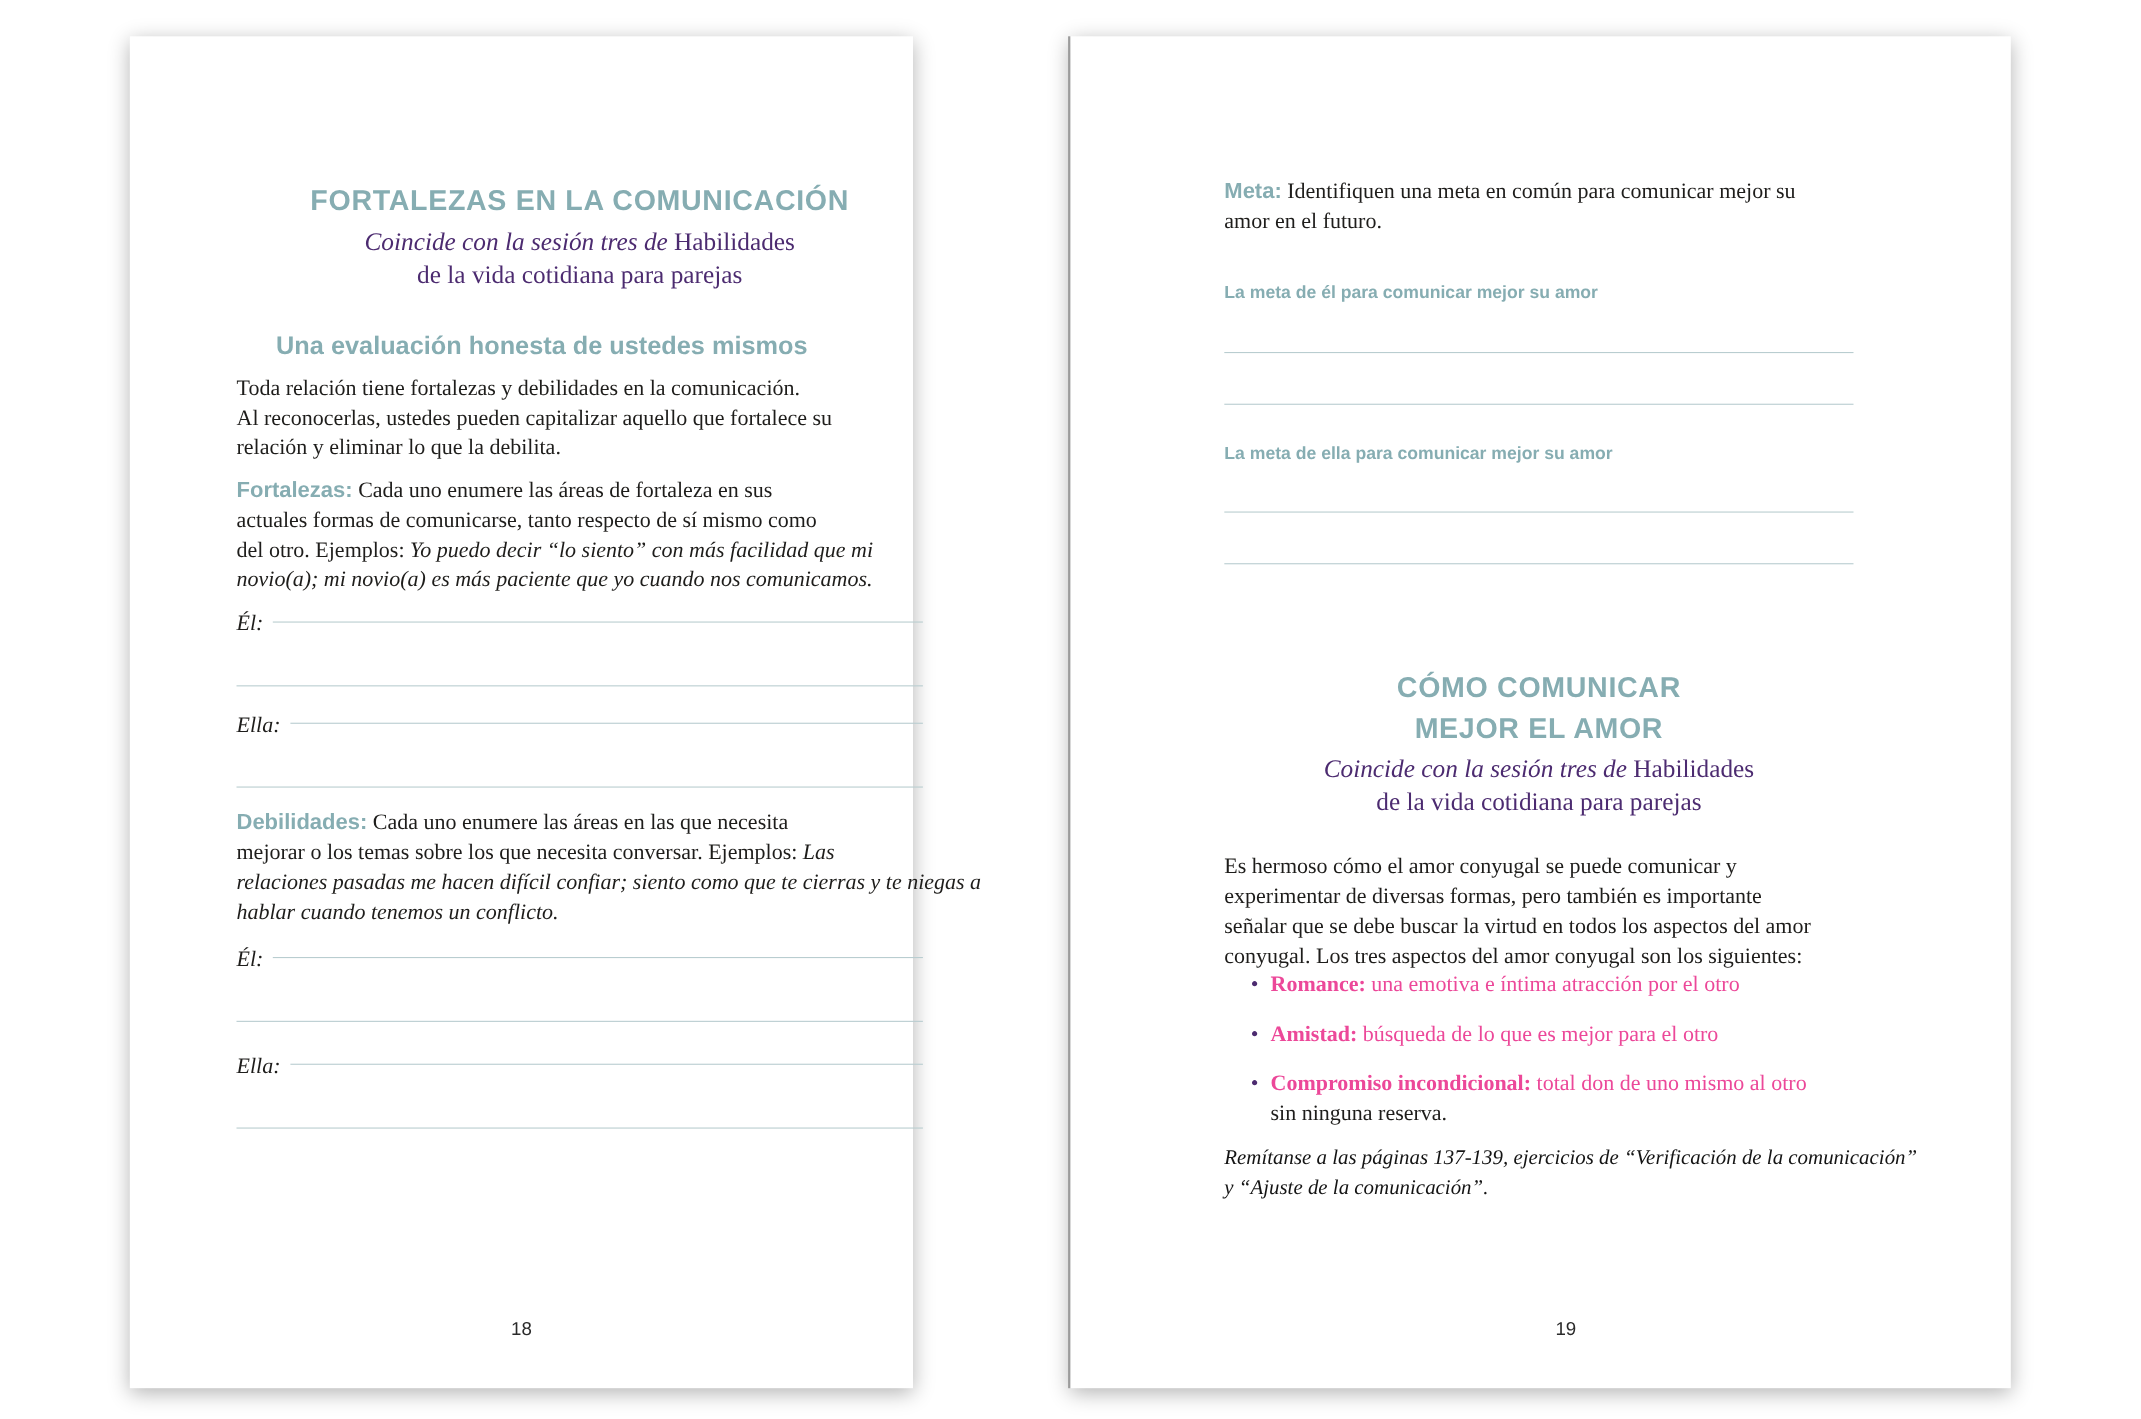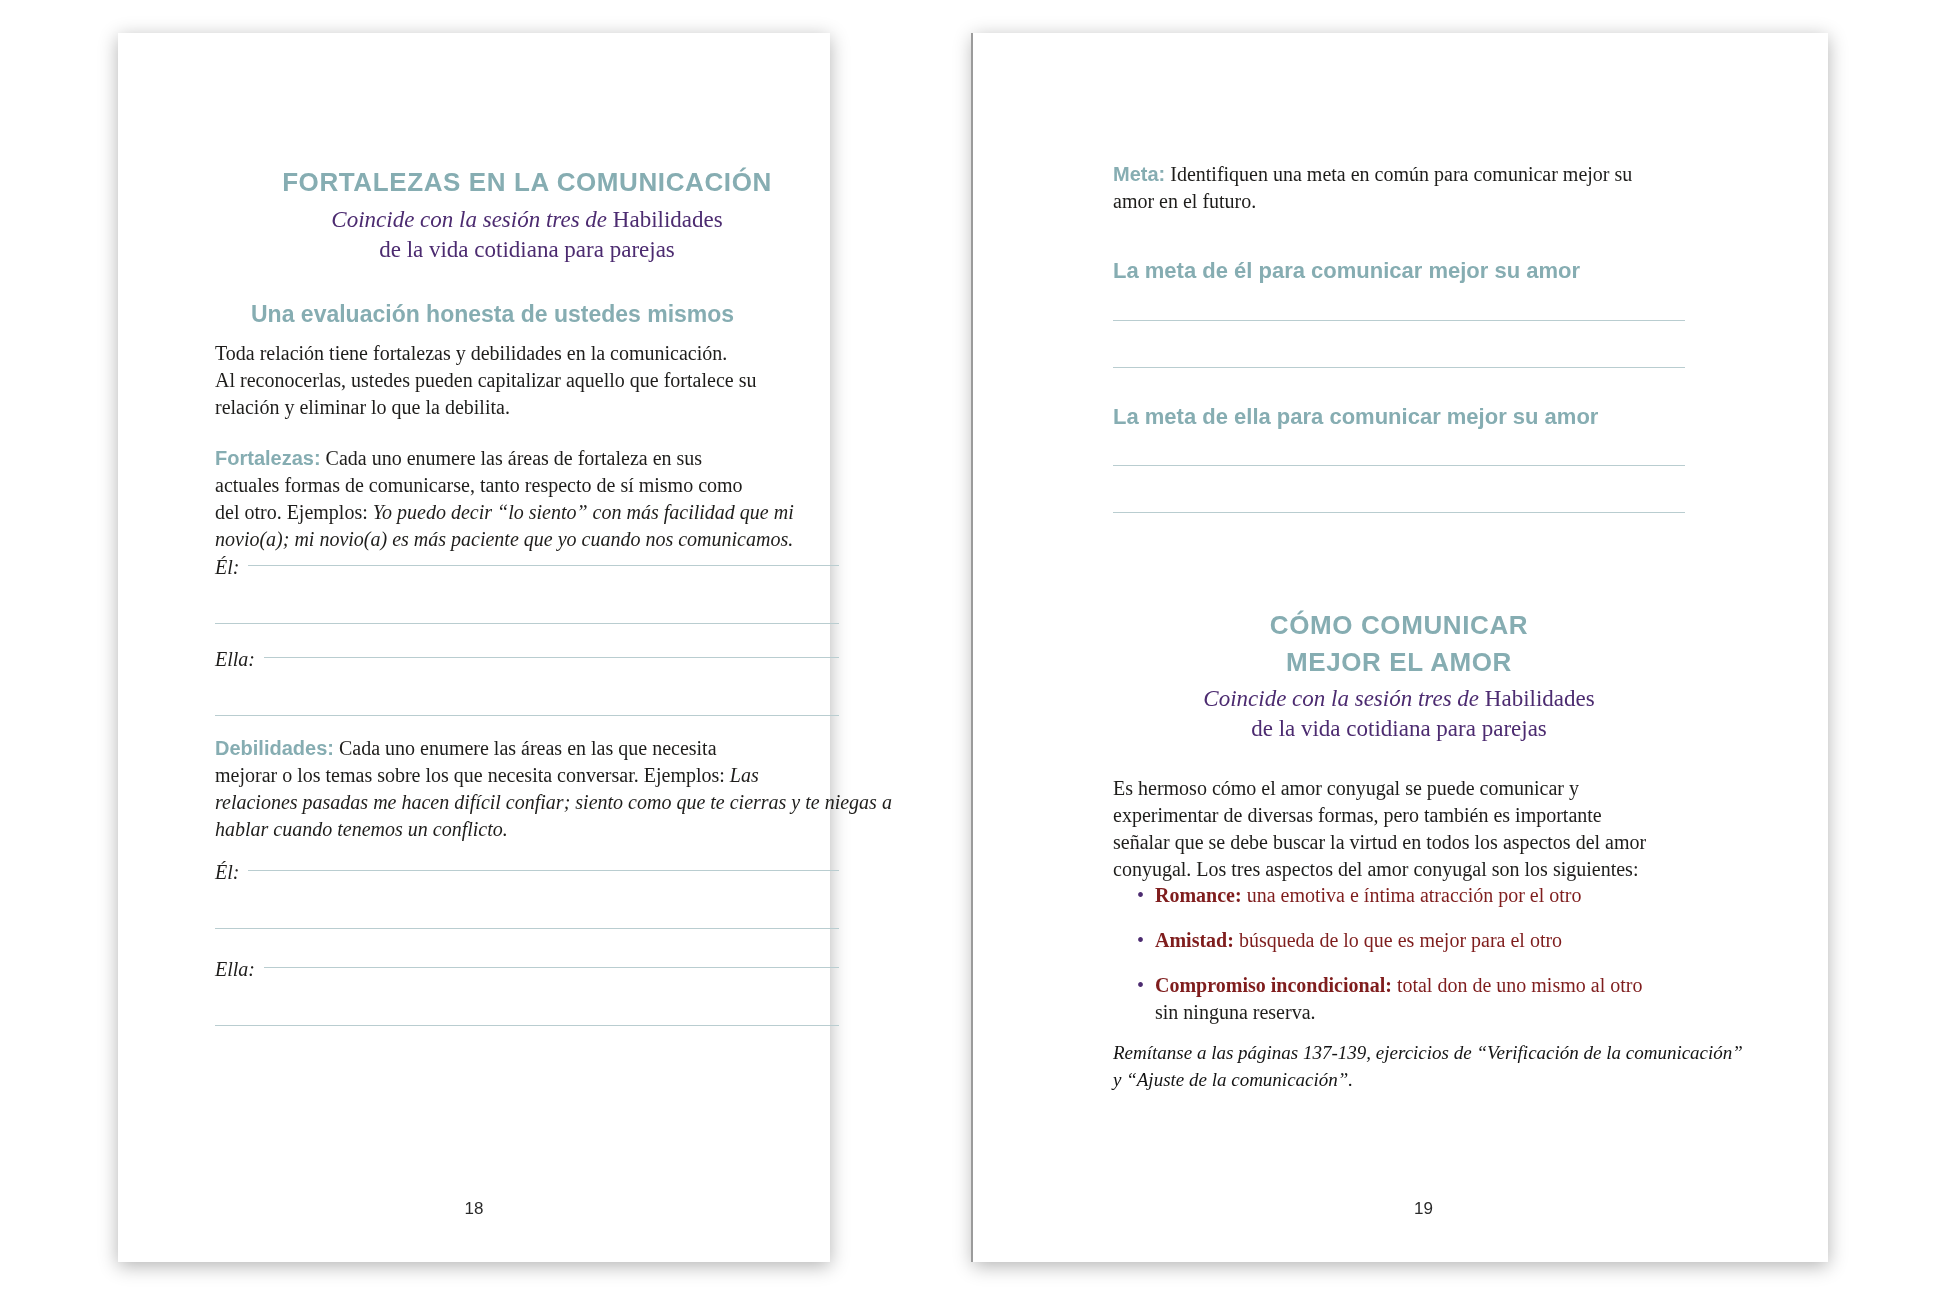--- a/index.html
+++ b/index.html
@@ -14,32 +14,32 @@
             background:#9b9b9b; z-index:6; }
   .abs { position:absolute; }
 
   .big-title { font-family:"Liberation Sans","DejaVu Sans",sans-serif; font-weight:bold;
                font-size:26px; line-height:37px; letter-spacing:0.6px; color:#86adb2;
                text-align:center; white-space:nowrap; }
   .subtitle { font-size:23px; line-height:30px; color:#4c2b70; text-align:center; white-space:nowrap; }
   .subtitle .it { font-style:italic; }
   .sec-heading { font-family:"Liberation Sans","DejaVu Sans",sans-serif; font-weight:bold;
                  color:#86adb2; white-space:nowrap; }
-  .h23 { font-size:23px;margin-left:36px; } .h22 { font-size:22px; }
+  .h23 { font-size:23px;margin-left:36px; } .h22 { font-size:16px; }
   .bodyline { font-size:20px; line-height:27px; color:#1e1d1b; white-space:nowrap; }
   .label-teal { font-family:"Liberation Sans","DejaVu Sans",sans-serif; font-weight:bold;
                 font-size:20px; color:#86adb2; }
   .it { font-style:italic; }
   .fill-row { display:flex; align-items:center; height:28px; }
   .fill-label { font-style:italic; font-size:20px; color:#1e1d1b; padding-right:9px; line-height:26px; }
   .fill-line { flex:1; border-bottom:1.5px solid #b9cdd0; margin-bottom:3px; }
   .rule { border-bottom:1.5px solid #b9cdd0; height:0; }
   .bullet-row { display:flex; margin-bottom:18px; }
   .bullet-dot { width:18px; margin-left:24px; color:#4c2b70; font-size:20px; line-height:27px; flex:none; }
-  .bullet-text { font-size:20px; line-height:27px; color:#7f1d1d; white-space:nowrap; }
+  .bullet-text { font-size:20px; line-height:27px; color:#ec4899; white-space:nowrap; }
   .bullet-term { font-weight:bold; }
   .bullet-cont { margin-left:42px; font-size:20px; line-height:27px; color:#1e1d1b; white-space:nowrap; }
   .footline { font-style:italic; font-size:19px; line-height:27px; color:#141414; white-space:nowrap; }
   .page-num { font-family:"Liberation Sans","DejaVu Sans",sans-serif; font-size:17px;
               color:#2b2b2b; text-align:center; left:0; right:0; }
 </style>
 </head>
 <body>
 
 <div class="spread">
@@ -54,21 +54,21 @@
     </div>
 
     <div class="abs sec-heading h23" style="top:268px; left:97px;">Una evaluación honesta de ustedes mismos</div>
 
     <div class="abs" style="top:307px; left:97px; width:624px;">
       <div class="bodyline">Toda relación tiene fortalezas y debilidades en la comunicación.</div>
       <div class="bodyline">Al reconocerlas, ustedes pueden capitalizar aquello que fortalece su</div>
       <div class="bodyline">relación y eliminar lo que la debilita.</div>
     </div>
 
-    <div class="abs" style="top:400px; left:97px; width:624px;margin-top:12px;">
+    <div class="abs" style="top:400px; left:97px; width:624px;">
       <div class="bodyline"><span class="label-teal">Fortalezas:</span><span> Cada uno enumere las áreas de fortaleza en sus</span></div>
       <div class="bodyline">actuales formas de comunicarse, tanto respecto de sí mismo como</div>
       <div class="bodyline"><span>del otro. Ejemplos: </span><span class="it">Yo puedo decir “lo siento” con más facilidad que mi</span></div>
       <div class="bodyline it">novio(a); mi novio(a) es más paciente que yo cuando nos comunicamos.</div>
     </div>
 
     <div class="abs fill-row" style="top:520px; left:97px; width:624px;">
       <span class="fill-label">Él:</span>
       <span class="fill-line"></span>
     </div>

